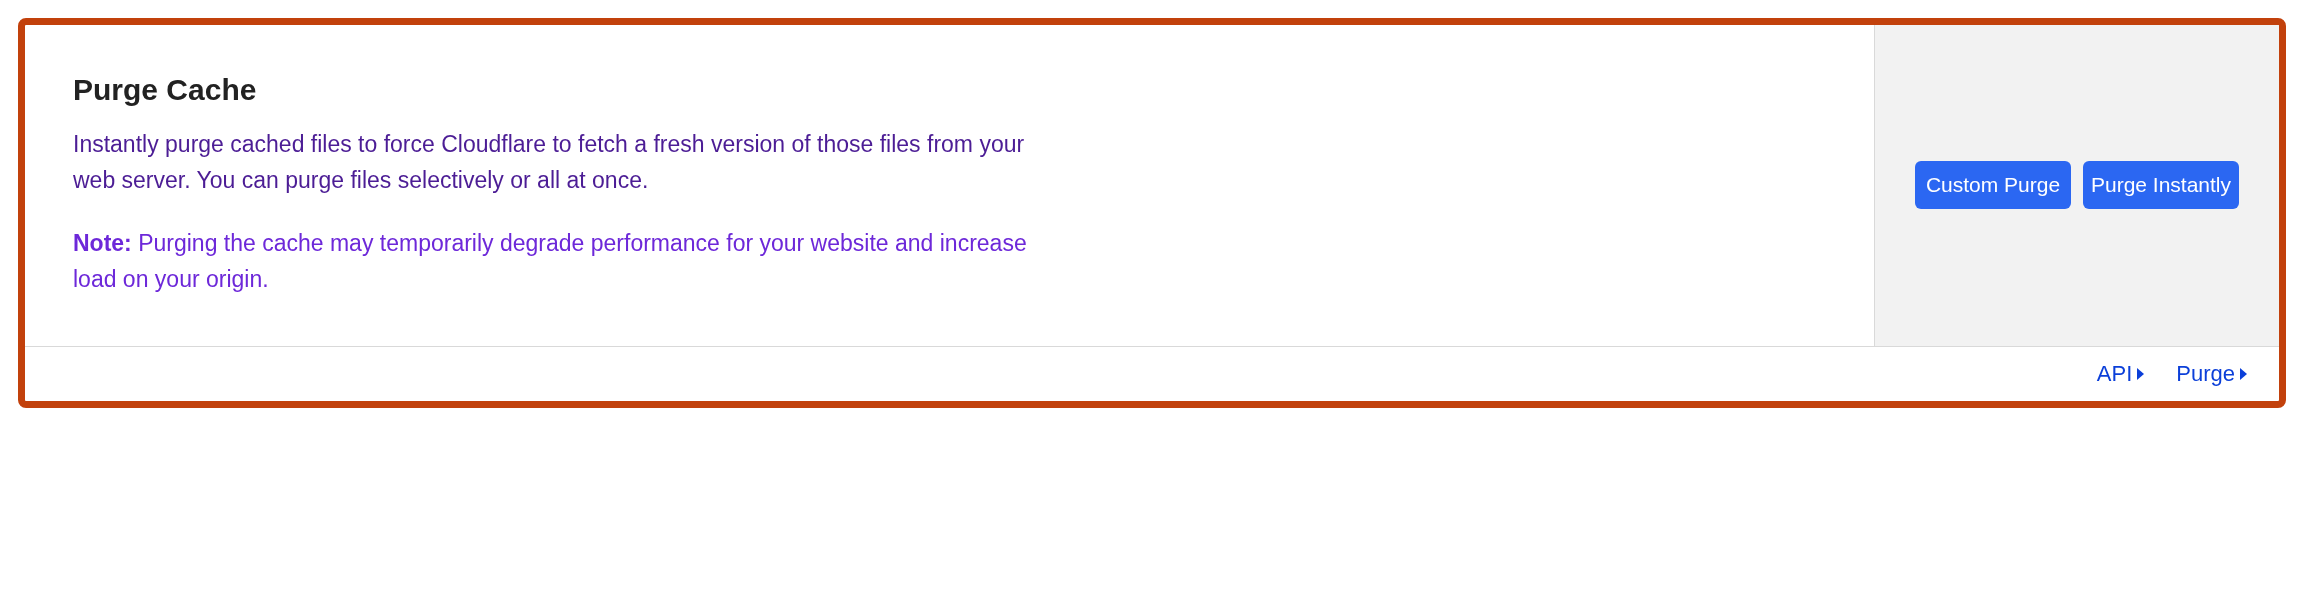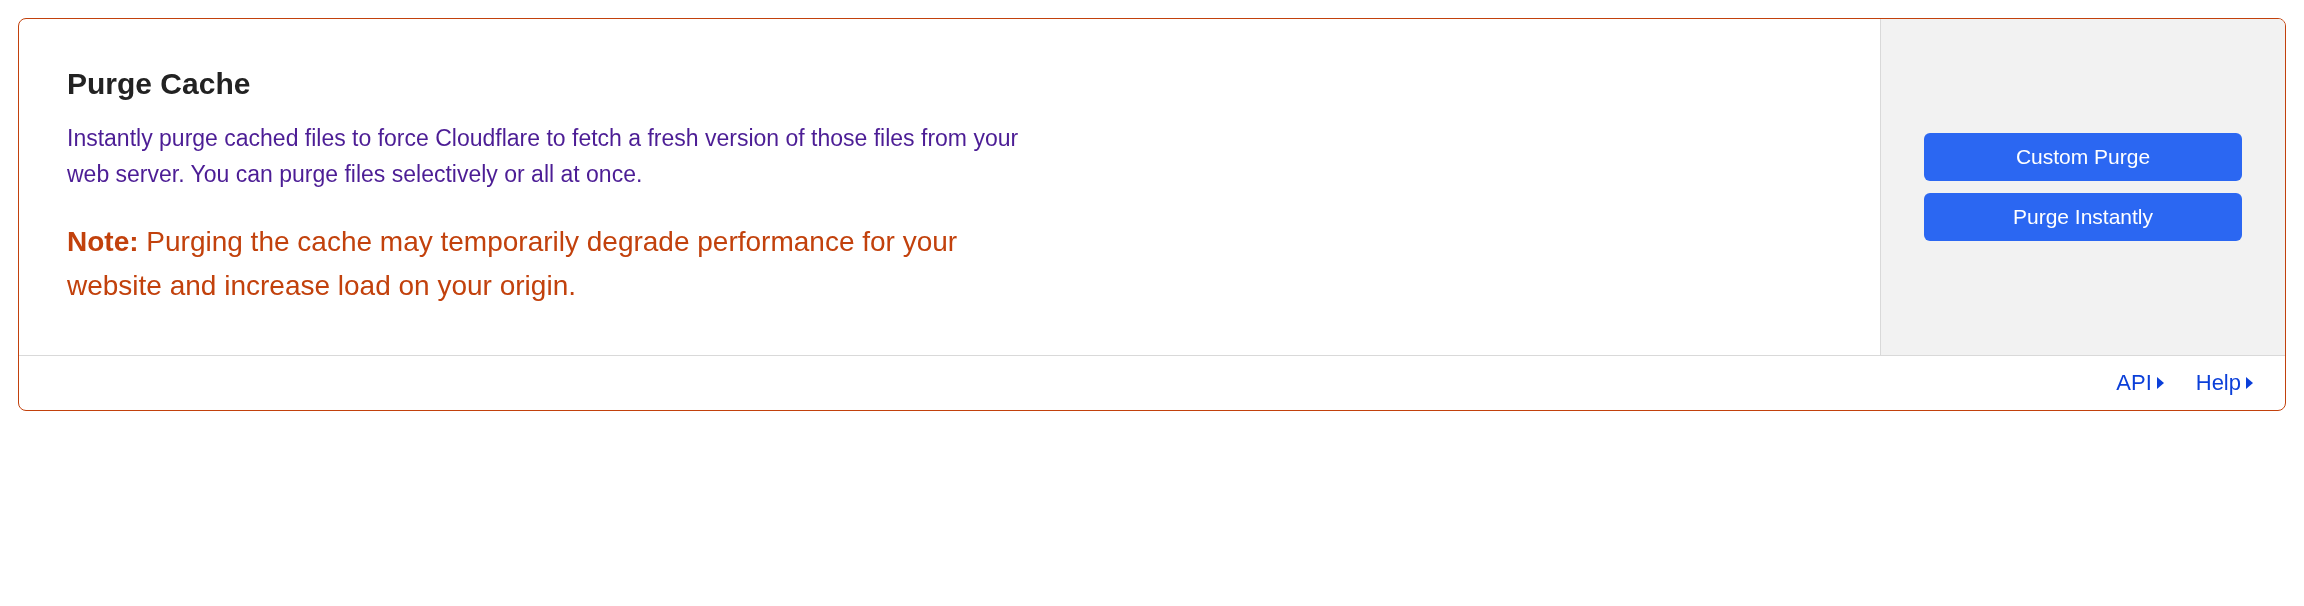--- a/index.html
+++ b/index.html
@@ -6,21 +6,21 @@
       box-sizing: border-box;
       margin: 0;
       padding: 0;
     }
     body {
       font-family: -apple-system, BlinkMacSystemFont, "Segoe UI", Helvetica, Arial, sans-serif;
       background: #ffffff;
       padding: 18px;
     }
     .card {
-      border: 1px solid #c2410c;
+      border: 7px solid #c2410c;
       border-radius: 8px;
       background: #ffffff;
       overflow: hidden;
     }
     .card-main {
       display: flex;
       flex-direction: row;
     }
     .card-content {
       flex: 1;
@@ -33,34 +33,34 @@
       margin-bottom: 20px;
     }
     .card-description {
       font-size: 23px;
       line-height: 1.55;
       color: #4c1d95;
       margin-bottom: 28px;
       max-width: 960px;
     }
     .card-note {
-      font-size: 28px;
+      font-size: 23px;
       line-height: 1.55;
-      color: #c2410c;
+      color: #6d28d9;
       max-width: 960px;
     }
     .card-note strong {
       font-weight: 700;
     }
     .card-actions {
       width: 405px;
       background: #f2f2f2;
       border-left: 1px solid #d9d9d9;
       display: flex;
-      flex-direction: column;
+      flex-direction: row;
       justify-content: center;
       align-items: center;
       padding: 40px 40px;
       gap: 12px;
     }
     .btn {
       width: 318px;
       height: 48px;
       background: #2b67f2;
       color: #ffffff;
@@ -117,21 +117,21 @@
   <div class="card-footer">
     <a class="footer-link">
       <span>API</span>
       <span class="chevron">
         <svg width="10" height="14" viewBox="0 0 10 14">
             <path d="M1 1 L8 7 L1 13 Z" fill="#0b3fd9"></path>
           </svg>
       </span>
     </a>
     <a class="footer-link">
-      <span>Help</span>
+      <span>Purge</span>
       <span class="chevron">
         <svg width="10" height="14" viewBox="0 0 10 14">
             <path d="M1 1 L8 7 L1 13 Z" fill="#0b3fd9"></path>
           </svg>
       </span>
     </a>
   </div>
 </div>
 
 </body></html>

